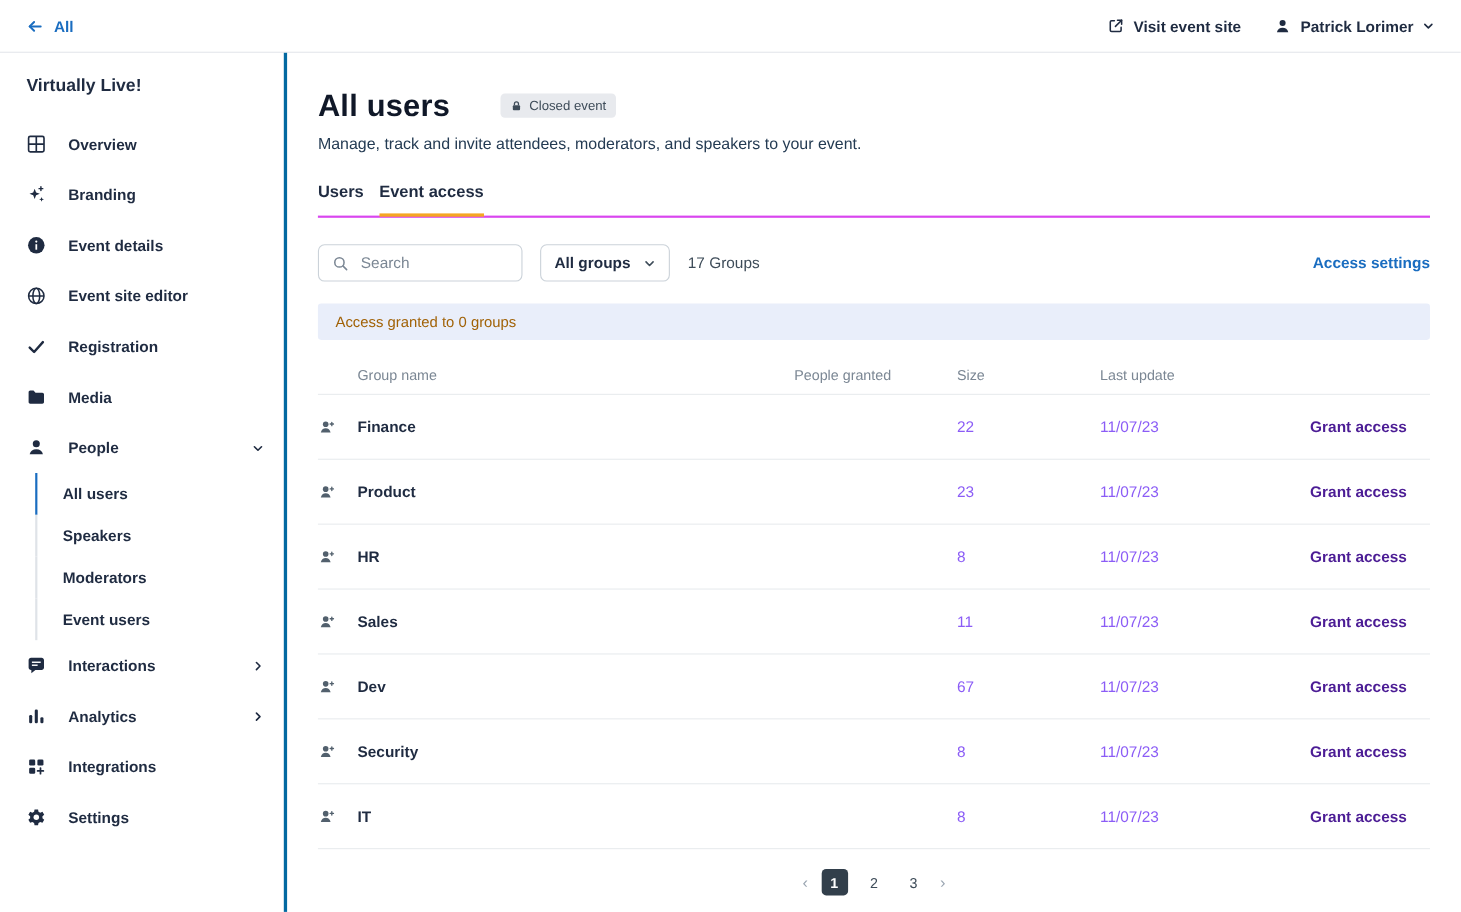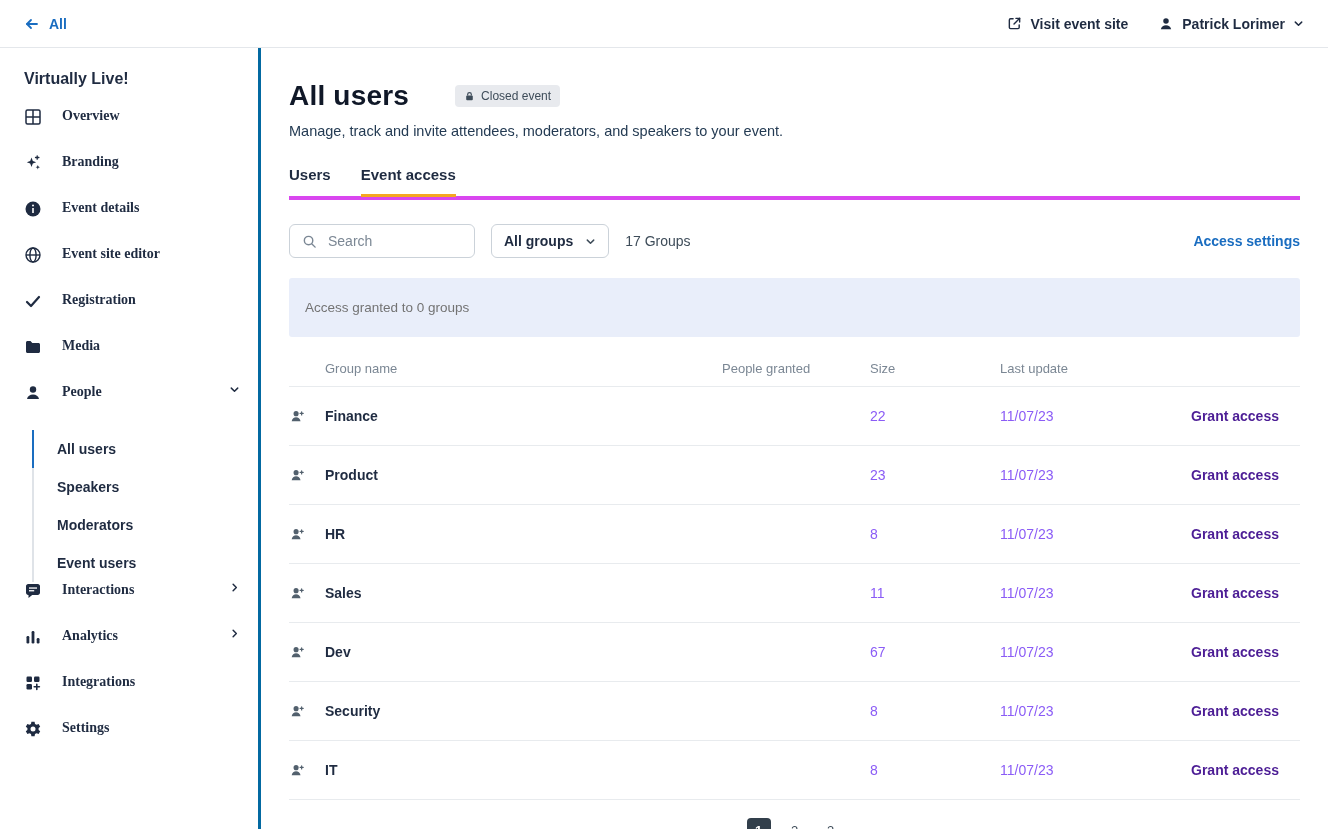--- a/index.html
+++ b/index.html
@@ -19,48 +19,48 @@
   .back-link { display:flex; align-items:center; gap:9px; color:#1a6dc0; font-weight:bold; cursor:pointer; }
   .topbar-right { display:flex; align-items:center; gap:30px; }
   .visit-site { display:flex; align-items:center; gap:8px; font-weight:bold; color:#1f2b41; cursor:pointer; }
   .user-menu { display:flex; align-items:center; gap:8px; font-weight:bold; cursor:pointer; }
   .user-menu .chev { color:#1f2b41; }
 
   
   .layout { display:flex; height:781px; }
   .sidebar { width:261px; flex-shrink:0; border-right:3px solid #0369a1; padding:22px 0 0 24px; }
   .event-title { font-size:16px; font-weight:bold; margin:0 0 20px 0; }
-  .nav-item { display:flex; gap:20px; height:46px; font-weight:bold; cursor:pointer; padding-right:18px; color:#1f2b41;font-family:Liberation Serif, serif; }
+  .nav-item { display:flex; align-items:center; gap:20px; height:46px; font-weight:bold; cursor:pointer; padding-right:18px; color:#1f2b41; }
   .nav-item .icon { width:18px; height:18px; flex-shrink:0; color:#1f2b41; }
   .nav-item .chev { margin-left:auto; color:#1f2b41; }
   .subnav { margin-left:8px; }
   .subnav-item { display:flex; align-items:center; height:38px; padding-left:23px; border-left:2px solid #dfe3e8; font-weight:bold; cursor:pointer; color:#1f2b41; }
   .subnav-item.active { border-left-color:#1a6dc0; }
 
   
   .main { flex:1; padding:32px 28px 0 28px; }
   .title-row { display:flex; align-items:center; gap:14px; }
   .page-title { font-size:28px; font-weight:bold; margin:0; color:#101828; letter-spacing:.2px; }
   .badge { display:flex; align-items:center; gap:6px; background:#e8eaee; color:#3e4c59; border-radius:4px; padding:4px 9px; font-size:12px;margin-left:32px; }
   .subtitle { margin-top:11px; font-size:14.5px; color:#243b53; }
 
-  .tabs { display:flex; gap:30px; margin-top:27px; border-bottom:4px solid #d946ef; }
+  .tabs { display:flex; gap:14px; margin-top:27px; border-bottom:2px solid #d946ef; }
   .tab { padding-bottom:11px; font-size:15px; font-weight:bold; cursor:pointer; border-bottom:3px solid transparent; margin-bottom:-1px; color:#1f2b41; }
   .tab.active { border-bottom-color:#f5a623; }
 
   .toolbar { display:flex; align-items:center; gap:16px; margin-top:24px; }
   .search-box { display:flex; align-items:center; gap:9px; width:186px; height:34px; border:1px solid #cbd2d9; border-radius:6px; padding:0 12px; background:#fff; }
   .search-box input { border:none; outline:none; width:100%; font-size:14px; font-family:"Liberation Sans",sans-serif; color:#0369a1; background:transparent; }
   .search-box input::placeholder { color:#7b8794; }
   .dropdown { display:flex; align-items:center; gap:12px; height:34px; border:1px solid #cbd2d9; border-radius:6px; padding:0 12px; font-weight:bold; cursor:pointer; }
   .dropdown .chev { color:#3e4c59; }
   .count { color:#3e4c59; }
   .access-settings { margin-left:auto; color:#1a6dc0; font-weight:bold; cursor:pointer; }
 
-  .banner { margin-top:20px; background:#e9eefa; border-radius:3px; padding:22px 16px; font-size:13.5px; color:#737373; }
+  .banner { margin-top:20px; background:#e9eefa; border-radius:3px; padding:9px 16px; font-size:13.5px; color:#a16207; }
 
   .table { margin-top:14px; }
   .trow { display:grid; grid-template-columns:36px 1fr 148px 130px 170px 130px; align-items:center; border-bottom:1px solid #e8ebee; }
   .thead { height:36px; color:#7b8794; font-size:13px; }
   .trow.body-row { height:59px; }
   .cell-icon { width:17px; height:17px; color:#52606d; }
   .cell-name { font-weight:bold; }
   .cell-plain { color:#8b5cf6; }
   .cell-action { text-align:center; color:#4c1d95; font-weight:bold; cursor:pointer; }
 

